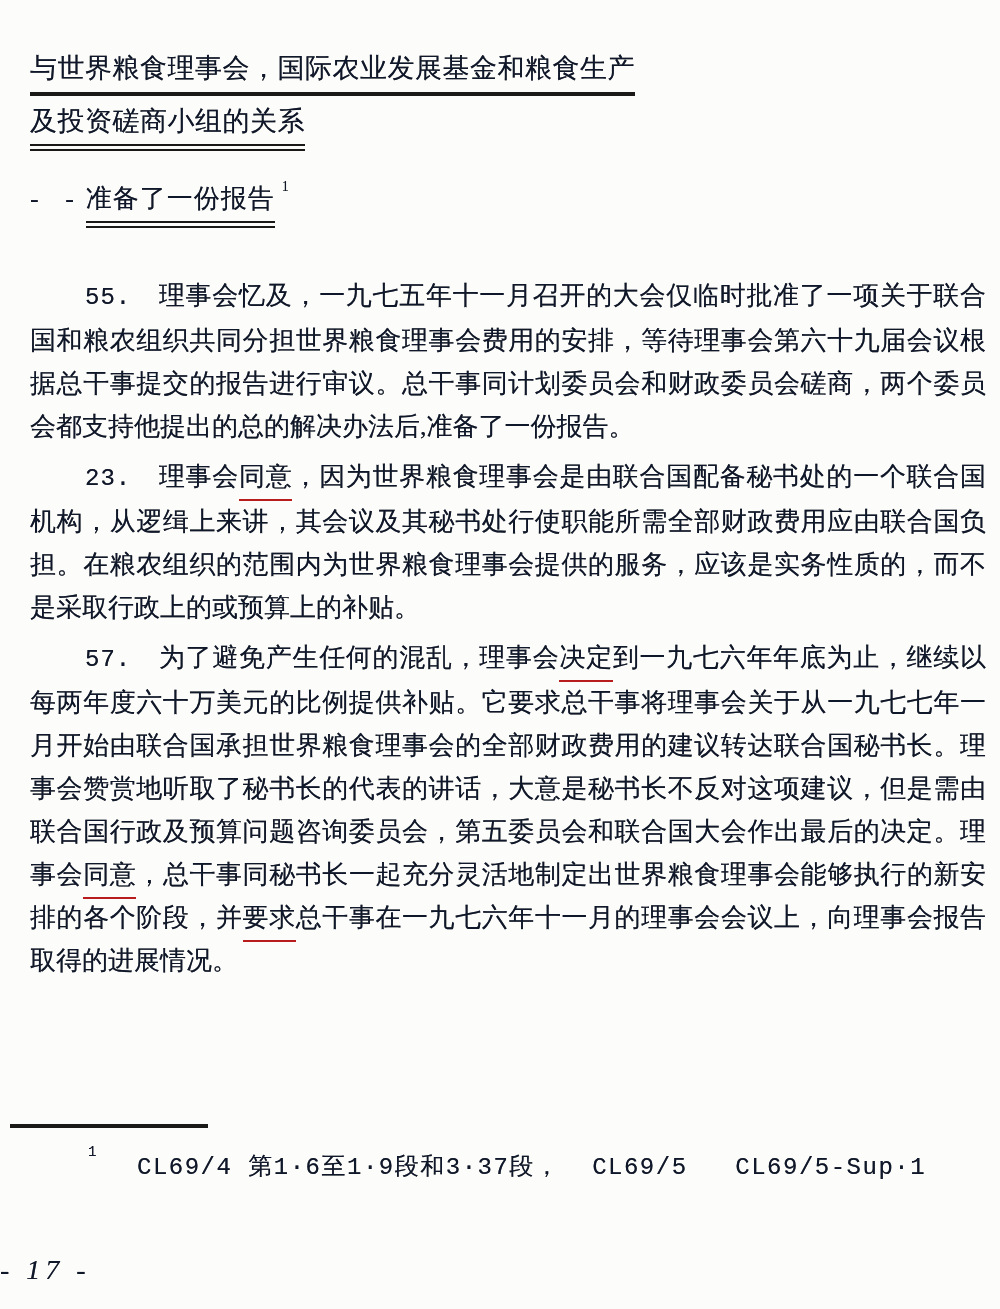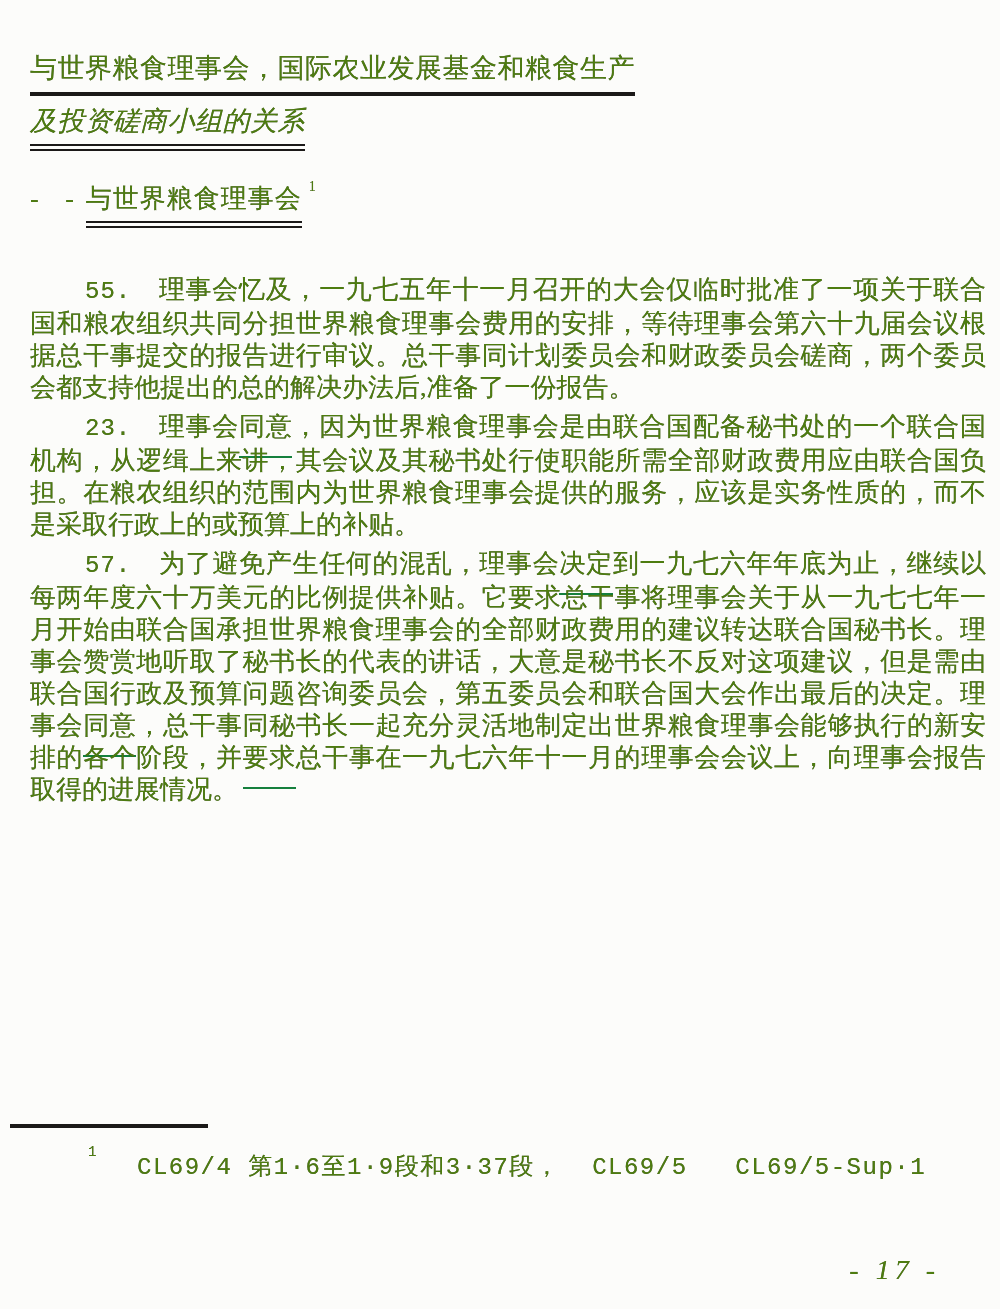--- a/index.html
+++ b/index.html
@@ -3,85 +3,85 @@
 <meta charset="utf-8">
 <style>
   html, body { margin: 0; padding: 0; background: #e8e8e6; }
   .page {
     position: relative;
     width: 1000px;
     height: 1309px;
     margin: 0 auto;
     background: #fcfcfa;
     font-family: "Liberation Serif", serif;
-    color: #4d7c0f;
+    color: #0f172a;
     overflow: hidden;
     text-shadow: 0 0 0.5px rgba(20,18,16,0.65);
   }
 
   
   .heading-line { position: absolute; left: 30px; font-size: 27px; letter-spacing: 0.5px; }
   .t1 { top: 50px; }
   .t1 .hl-inner { display: inline-block; border-bottom: 4px solid #1b1918; padding-bottom: 6px; }
   .t2 { top: 103px; }
-  .t2 .hl-inner { display: inline-block; border-bottom: 7px double #1b1918; padding-bottom: 5px; font-style: italic; }
+  .t2 .hl-inner { display: inline-block; border-bottom: 7px double #1b1918; padding-bottom: 5px; }
 
   .subheading { position: absolute; left: 30px; top: 181px; font-size: 26px; }
   .subheading .dash { letter-spacing: 10px; margin-right: 2px; }
   .subheading .sub-text { display: inline-block; border-bottom: 7px double #1b1918; padding-bottom: 5px; letter-spacing: 1px; }
   .subheading sup { font-size: 14px; vertical-align: top; position: relative; top: -2px; margin-left: 7px; }
 
   
   .doc-body {
     position: absolute;
     left: 30px; top: 274px; width: 956px;
-    font-size: 26px; line-height: 32px;
+    font-size: 26px; line-height: 43px;
     text-align: justify;
   }
   .para { margin: 0 0 7px 0; text-indent: 55px; }
   .num {
     font-family: "Liberation Mono", monospace;
     font-size: 24px; letter-spacing: 1px;
     margin-right: 27px;
   }
-  .u { border-bottom: 2px solid #15803d; padding-bottom: 15px; }
+  .u { border-bottom: 2px solid #b91c1c; padding-bottom: 8px; }
 
   
   .fn-rule { position: absolute; left: 10px; top: 1124px; width: 198px; height: 4px; background: #1b1918; }
   .footnote {
     position: absolute; left: 88px; top: 1144px;
     font-family: "Liberation Mono", monospace;
     font-size: 24px; letter-spacing: 1.5px;
   }
   .fn-marker { position: absolute; left: 0; top: 0; font-size: 14px; }
   .fn-lines { margin-left: 49px; }
   .fn-line { white-space: pre; line-height: 47px; text-align: center; }
 
   
   .page-number {
     position: absolute; left: 0; top: 1254px; width: 940px;
-    text-align: right;
+    text-align: left;
     font-style: italic;
     font-size: 28px; letter-spacing: 5px;
   }
 </style>
 </head>
 <body>
 
 <div class="page">
 
   <div class="heading-line t1">
     <span class="hl-inner">与世界粮食理事会，国际农业发展基金和粮食生产</span>
   </div>
   <div class="heading-line t2">
     <span class="hl-inner">及投资磋商小组的关系</span>
   </div>
 
   <div class="subheading">
-    <span class="dash">- -</span><span class="sub-text">与世界粮食理事会</span><sup>1</sup>
+    <span class="dash">- -</span><span class="sub-text">准备了一份报告</span><sup>1</sup>
   </div>
 
   <div class="doc-body" id="paragraphs">
       <p class="para"><span class="num">55.</span><span>理事会忆及，一九七五年十一月召开的大会仅临时批准了一项关于联合国和粮农组织共同分担世界粮食理事会费用的安排，等待理事会第六十九届会议根据总干事提交的报告进行审议。总干事同计划委员会和财政委员会磋商，两个委员会都支持他提出的总的解决办法后,准备了一份报告。</span></p>
       <p class="para"><span class="num">23.</span><span>理事会</span><span class="u">同意</span><span>，因为世界粮食理事会是由联合国配备秘书处的一个联合国机构，从逻缉上来讲，其会议及其秘书处行使职能所需全部财政费用应由联合国负担。在粮农组织的范围内为世界粮食理事会提供的服务，应该是实务性质的，而不是采取行政上的或预算上的补贴。</span></p>
       <p class="para"><span class="num">57.</span><span>为了避免产生任何的混乱，理事会</span><span class="u">决定</span><span>到一九七六年年底为止，继续以每两年度六十万美元的比例提供补贴。它要求总干事将理事会关于从一九七七年一月开始由联合国承担世界粮食理事会的全部财政费用的建议转达联合国秘书长。理事会赞赏地听取了秘书长的代表的讲话，大意是秘书长不反对这项建议，但是需由联合国行政及预算问题咨询委员会，第五委员会和联合国大会作出最后的决定。理事会</span><span class="u">同意</span><span>，总干事同秘书长一起充分灵活地制定出世界粮食理事会能够执行的新安排的各个阶段，并</span><span class="u">要求</span><span>总干事在一九七六年十一月的理事会会议上，向理事会报告取得的进展情况。</span></p>
     </div>
 
   <div class="fn-rule"></div>
 

